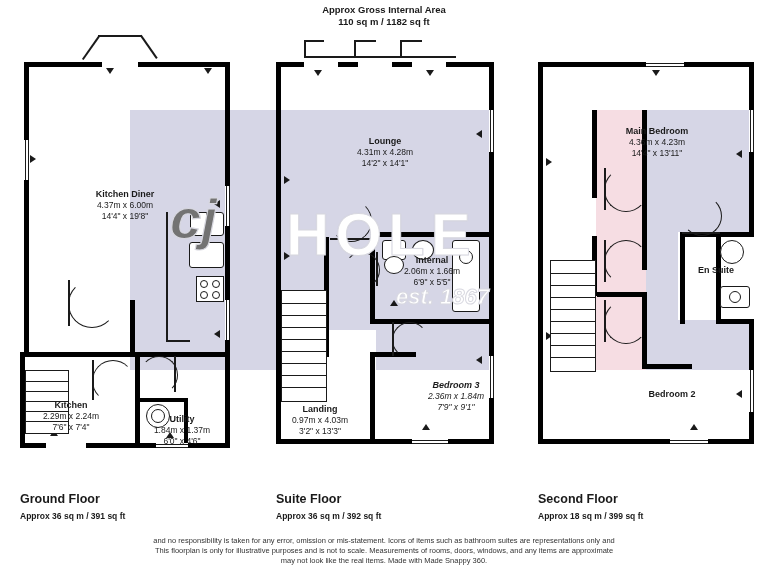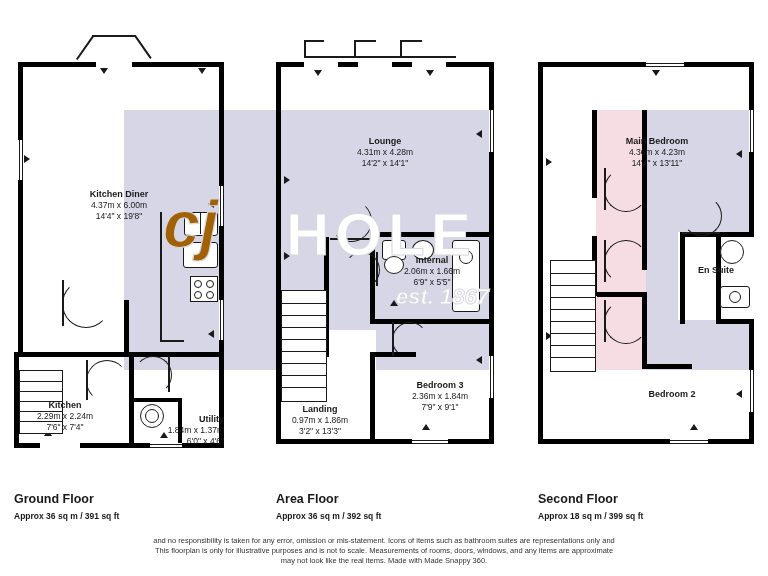--- a/index.html
+++ b/index.html
@@ -26,23 +26,23 @@
     pointer-events:none;
   }
   #wm-text{
     position:absolute;left:140px;top:24px;
     font-size:60px;font-weight:bold;letter-spacing:6px;
     color:#ffffff;
     text-shadow:0 0 1px rgba(190,190,200,.9);
     -webkit-text-stroke:1px #d8d8e0;
   }
   #wm-cj{
-    position:absolute;left:17px;top:10px;
-    font-size:66px;font-weight:bold;font-style:italic;
-    color:#a16207;-webkit-text-stroke:1.2px #d8d8e0;
+    position:absolute;left:24px;top:10px;
+    font-size:56px;font-weight:bold;font-style:italic;
+    color:#737373;-webkit-text-stroke:1.2px #d8d8e0;
   }
   #wm-est{
     position:absolute;left:250px;top:108px;
     font-size:22px;font-weight:bold;font-style:italic;
     color:#ffffff;-webkit-text-stroke:1px #d8d8e0;
   }
 
   
   .wall{background:#000000;position:absolute;}
   .room-shade{position:absolute;background:#d6d6e6;}
@@ -82,22 +82,26 @@
   #footer{
     left:0;top:536px;width:768px;text-align:center;
     font-size:7.5px;line-height:10px;color:#333333;
   }
 </style>
 </head>
 <body>
 
 <div class="stage">
 
-
-  <div class="abs" style="left:0;top:0;width:260px;height:480px;padding-left:20px;">
+  <div class="abs" id="header">
+    <div>Approx Gross Internal Area</div>
+    <div>110 sq m / 1182 sq ft</div>
+  </div>
+
+  <div class="abs" style="left:6px;top:0;width:260px;height:480px;padding-left:20px;">
 
     <div class="room-shade" style="left:124px;top:110px;width:152px;height:260px;"></div>
 
     <div class="wall" style="left:18px;top:62px;width:206px;height:5px;"></div>
     <div class="wall" style="left:18px;top:62px;width:5px;height:292px;"></div>
     <div class="wall" style="left:219px;top:62px;width:5px;height:292px;"></div>
     <div class="wall" style="left:14px;top:352px;width:210px;height:5px;"></div>
     <div class="wall" style="left:14px;top:352px;width:5px;height:96px;"></div>
     <div class="wall" style="left:219px;top:352px;width:5px;height:96px;"></div>
     <div class="wall" style="left:14px;top:443px;width:210px;height:5px;"></div>
@@ -166,21 +170,21 @@
     <div class="label" style="left:54px;top:189px;width:130px;">
       <div class="nm">Kitchen Diner</div>
       <div>4.37m x 6.00m</div>
       <div>14'4" x 19'8"</div>
     </div>
     <div class="label" style="left:20px;top:400px;width:90px;">
       <div class="nm">Kitchen</div>
       <div>2.29m x 2.24m</div>
       <div>7'6" x 7'4"</div>
     </div>
-    <div class="label" style="left:128px;top:414px;width:96px;text-align:right;">
+    <div class="label" style="left:128px;top:414px;width:96px;">
       <div class="nm">Utility</div>
       <div>1.84m x 1.37m</div>
       <div>6'0" x 4'6"</div>
     </div>
 
     <div class="floor-title" style="left:14px;top:492px;">Ground Floor</div>
     <div class="floor-sub" style="left:14px;top:511px;">Approx 36 sq m / 391 sq ft</div>
   </div>
 
   <div class="abs" style="left:262px;top:0;width:250px;height:480px;">
@@ -257,32 +261,32 @@
     <div class="label" style="left:58px;top:136px;width:130px;">
       <div class="nm">Lounge</div>
       <div>4.31m x 4.28m</div>
       <div>14'2" x 14'1"</div>
     </div>
     <div class="label" style="left:120px;top:255px;width:100px;">
       <div class="nm">Internal</div>
       <div>2.06m x 1.66m</div>
       <div>6'9" x 5'5"</div>
     </div>
-    <div class="label" style="left:124px;top:380px;width:108px;">
+    <div class="label" style="left:140px;top:380px;width:108px;font-style:italic;">
       <div class="nm">Bedroom 3</div>
       <div>2.36m x 1.84m</div>
       <div>7'9" x 9'1"</div>
     </div>
     <div class="label" style="left:8px;top:404px;width:100px;">
       <div class="nm">Landing</div>
-      <div>0.97m x 1.86m</div>
+      <div>0.97m x 4.03m</div>
       <div>3'2" x 13'3"</div>
     </div>
 
-    <div class="floor-title" style="left:14px;top:492px;">Area Floor</div>
+    <div class="floor-title" style="left:14px;top:492px;">Suite Floor</div>
     <div class="floor-sub" style="left:14px;top:511px;">Approx 36 sq m / 392 sq ft</div>
   </div>
 
   <div class="abs" style="left:520px;top:0;width:248px;height:480px;">
 
     <div class="room-shade pink" style="left:76px;top:110px;width:50px;height:260px;"></div>
     <div class="room-shade" style="left:126px;top:110px;width:106px;height:260px;"></div>
     <div class="white" style="left:158px;top:232px;width:74px;height:88px;"></div>
 
     <div class="wall" style="left:18px;top:62px;width:216px;height:5px;"></div>
@@ -340,21 +344,21 @@
       <div class="stair-step" style="left:0;top:12px;width:44px;"></div>
       <div class="stair-step" style="left:0;top:24px;width:44px;"></div>
       <div class="stair-step" style="left:0;top:36px;width:44px;"></div>
       <div class="stair-step" style="left:0;top:48px;width:44px;"></div>
       <div class="stair-step" style="left:0;top:60px;width:44px;"></div>
       <div class="stair-step" style="left:0;top:72px;width:44px;"></div>
       <div class="stair-step" style="left:0;top:84px;width:44px;"></div>
       <div class="stair-step" style="left:0;top:96px;width:44px;"></div>
     </div>
 
-    <div class="label" style="left:72px;top:126px;width:130px;margin-top:10px;">
+    <div class="label" style="left:72px;top:126px;width:130px;">
       <div class="nm">Main Bedroom</div>
       <div>4.36m x 4.23m</div>
       <div>14'4" x 13'11"</div>
     </div>
     <div class="label" style="left:158px;top:265px;width:76px;">
       <div class="nm">En Suite</div>
     </div>
     <div class="label" style="left:92px;top:389px;width:120px;">
       <div class="nm">Bedroom 2</div>
     </div>

